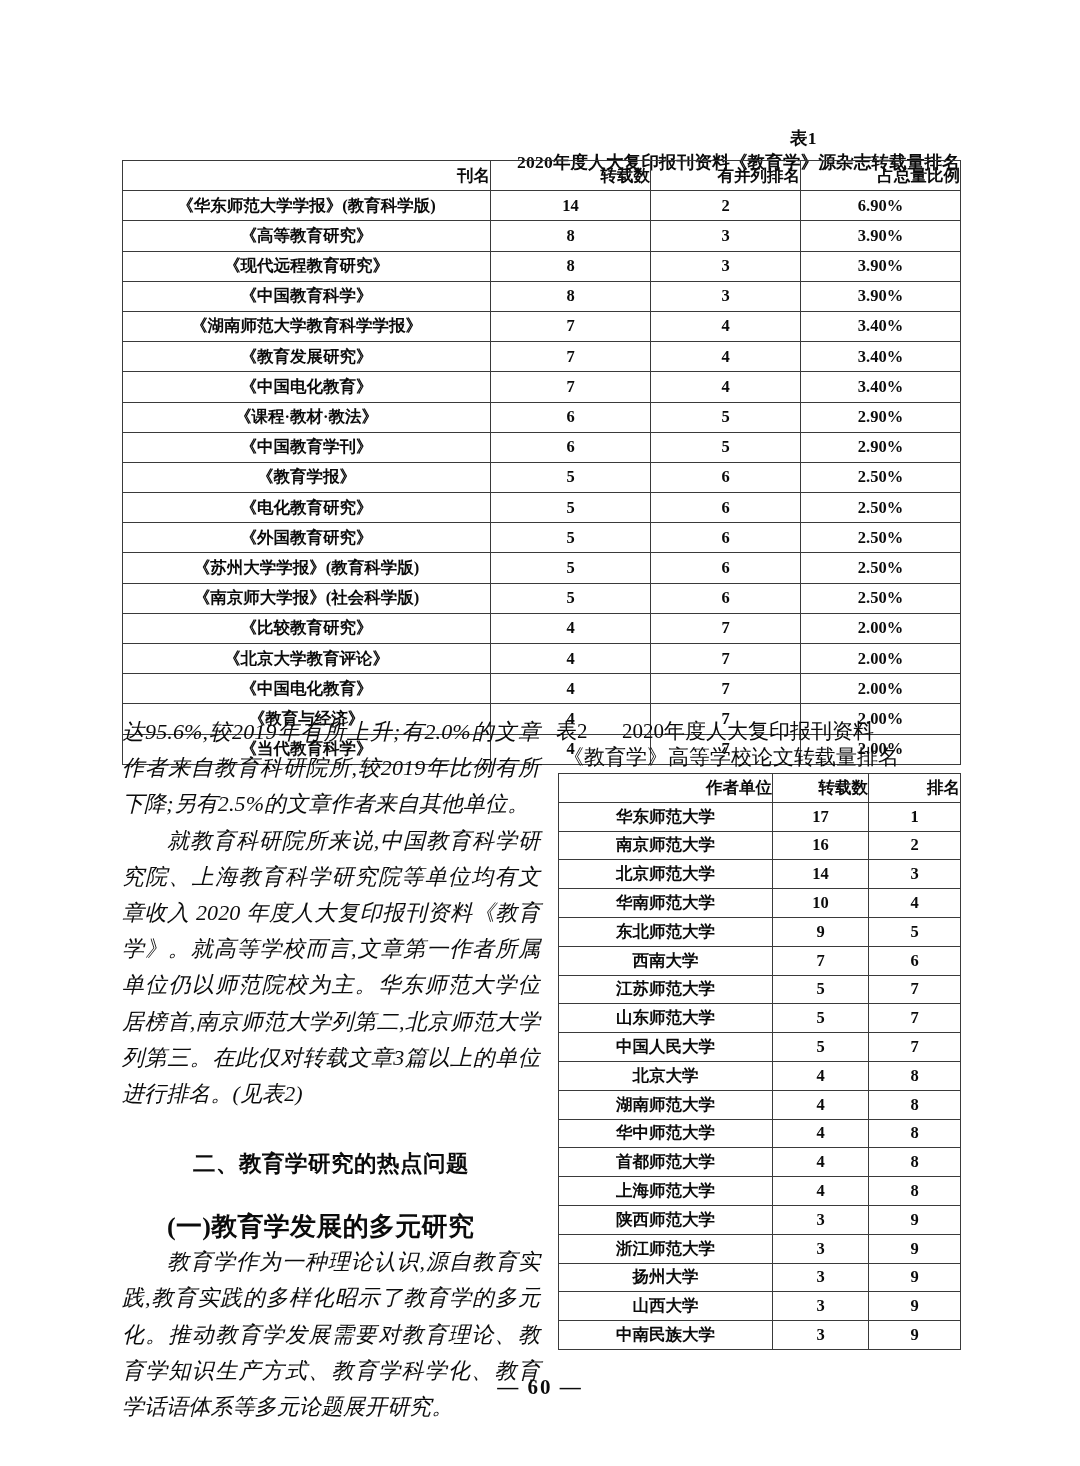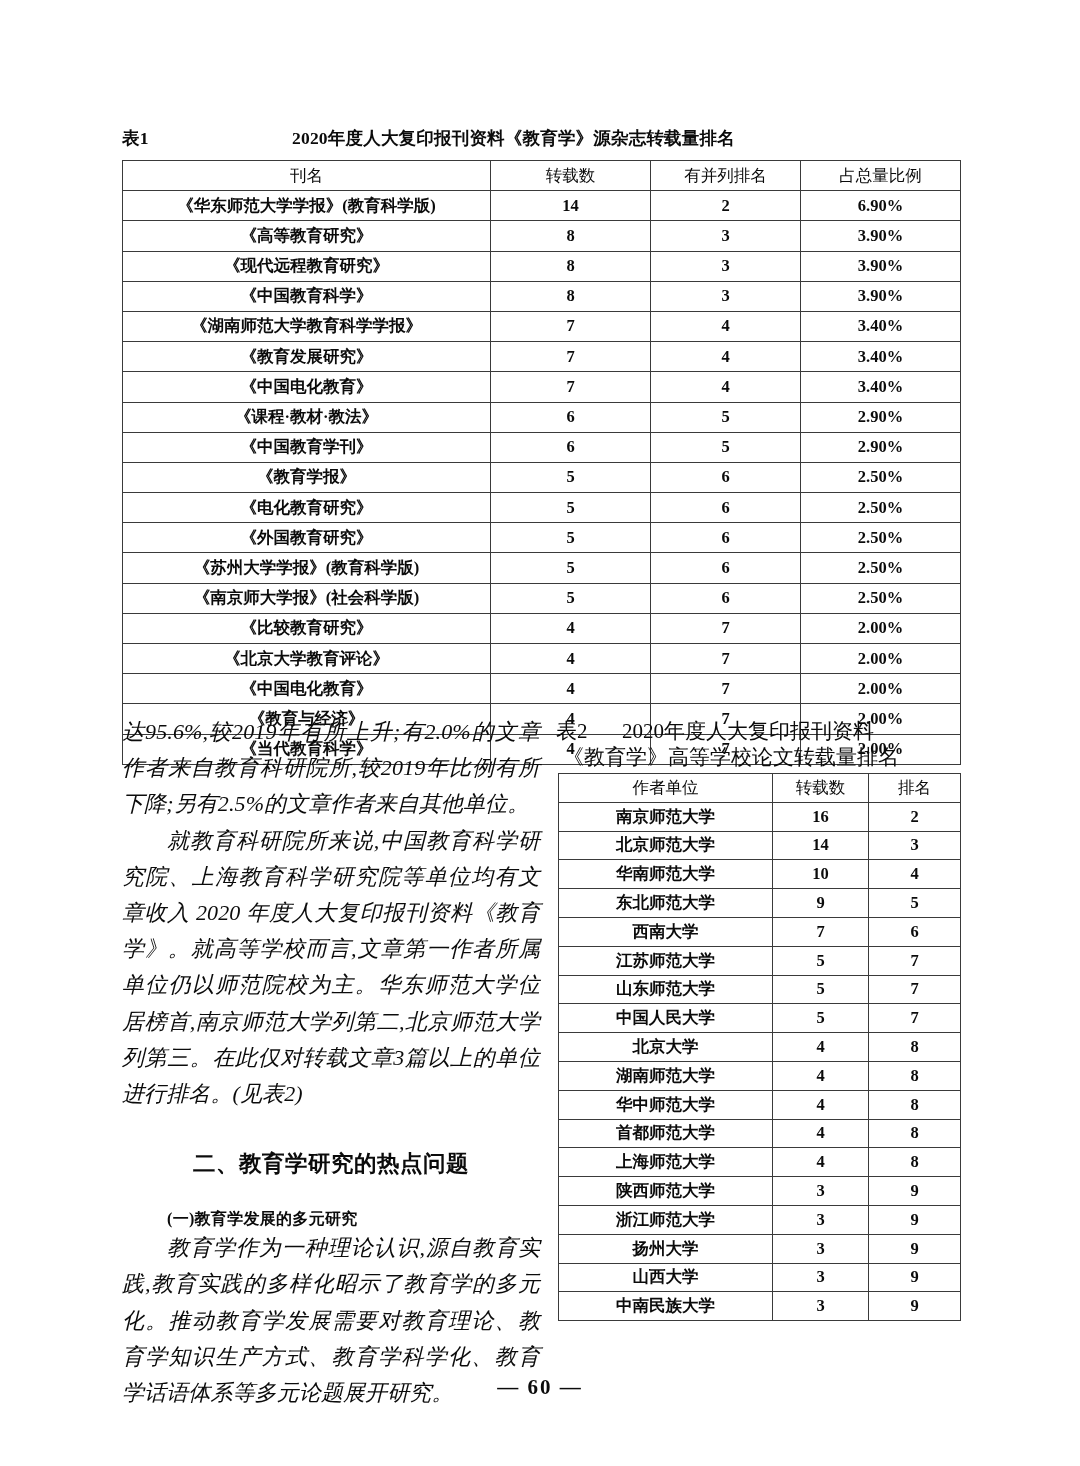--- a/index.html
+++ b/index.html
@@ -24,24 +24,25 @@
   }
 
   
   .t1-caption {
     position: absolute;
     left: 122px;
     top: 126px;
     width: 838px;
     height: 30px;
     display: flex;
-    align-items: flex-start;
+    align-items: flex-end;
     font-size: 17.5px;
     font-weight: 700;
     letter-spacing: 0.2px;
+    flex-direction: column;
   }
   .t1-caption .cap-label {
     width: 170px;
     flex: none;
   }
   .t1-caption .cap-title {
     flex: 1;
     text-align: left;
   }
 
@@ -55,21 +56,22 @@
   table.doc-table td, table.doc-table th {
     border: 1px solid #3a3a3a;
     text-align: center;
     vertical-align: middle;
     font-weight: 600;
     padding: 0;
     line-height: 1.1;
     white-space: nowrap;
   }
   table.doc-table thead td {
-    font-weight: 400;
+    font-weight: 700;
+    text-align: right;
   }
 
   
   #table1-wrap {
     position: absolute;
     left: 122px;
     top: 160px;
     width: 838px;
   }
   #table1 { width: 838px; }
@@ -100,21 +102,21 @@
   .h2-heading {
     margin: 0;
     font-size: 22.5px;
     font-weight: 700;
     text-align: center;
     font-family: "DejaVu Sans", "Liberation Sans", sans-serif;
     letter-spacing: 0.5px;
   }
   .h3-heading {
     margin: 0;
-    font-size: 16px;
+    font-size: 26px;
     font-weight: 700;
     text-indent: 45px;
     letter-spacing: 0.3px;
   }
   .spacer-lg { height: 36px; }
   .spacer-md { height: 30px; }
 
   
   .t2-caption {
     position: absolute;
@@ -335,20 +337,25 @@
       </colgroup>
       <thead>
         <tr>
           <td>作者单位</td>
           <td>转载数</td>
           <td>排名</td>
         </tr>
       </thead>
       <tbody id="table2-body">
           <tr>
+            <td>华东师范大学</td>
+            <td>17</td>
+            <td>1</td>
+          </tr>
+          <tr>
             <td>南京师范大学</td>
             <td>16</td>
             <td>2</td>
           </tr>
           <tr>
             <td>北京师范大学</td>
             <td>14</td>
             <td>3</td>
           </tr>
           <tr>

